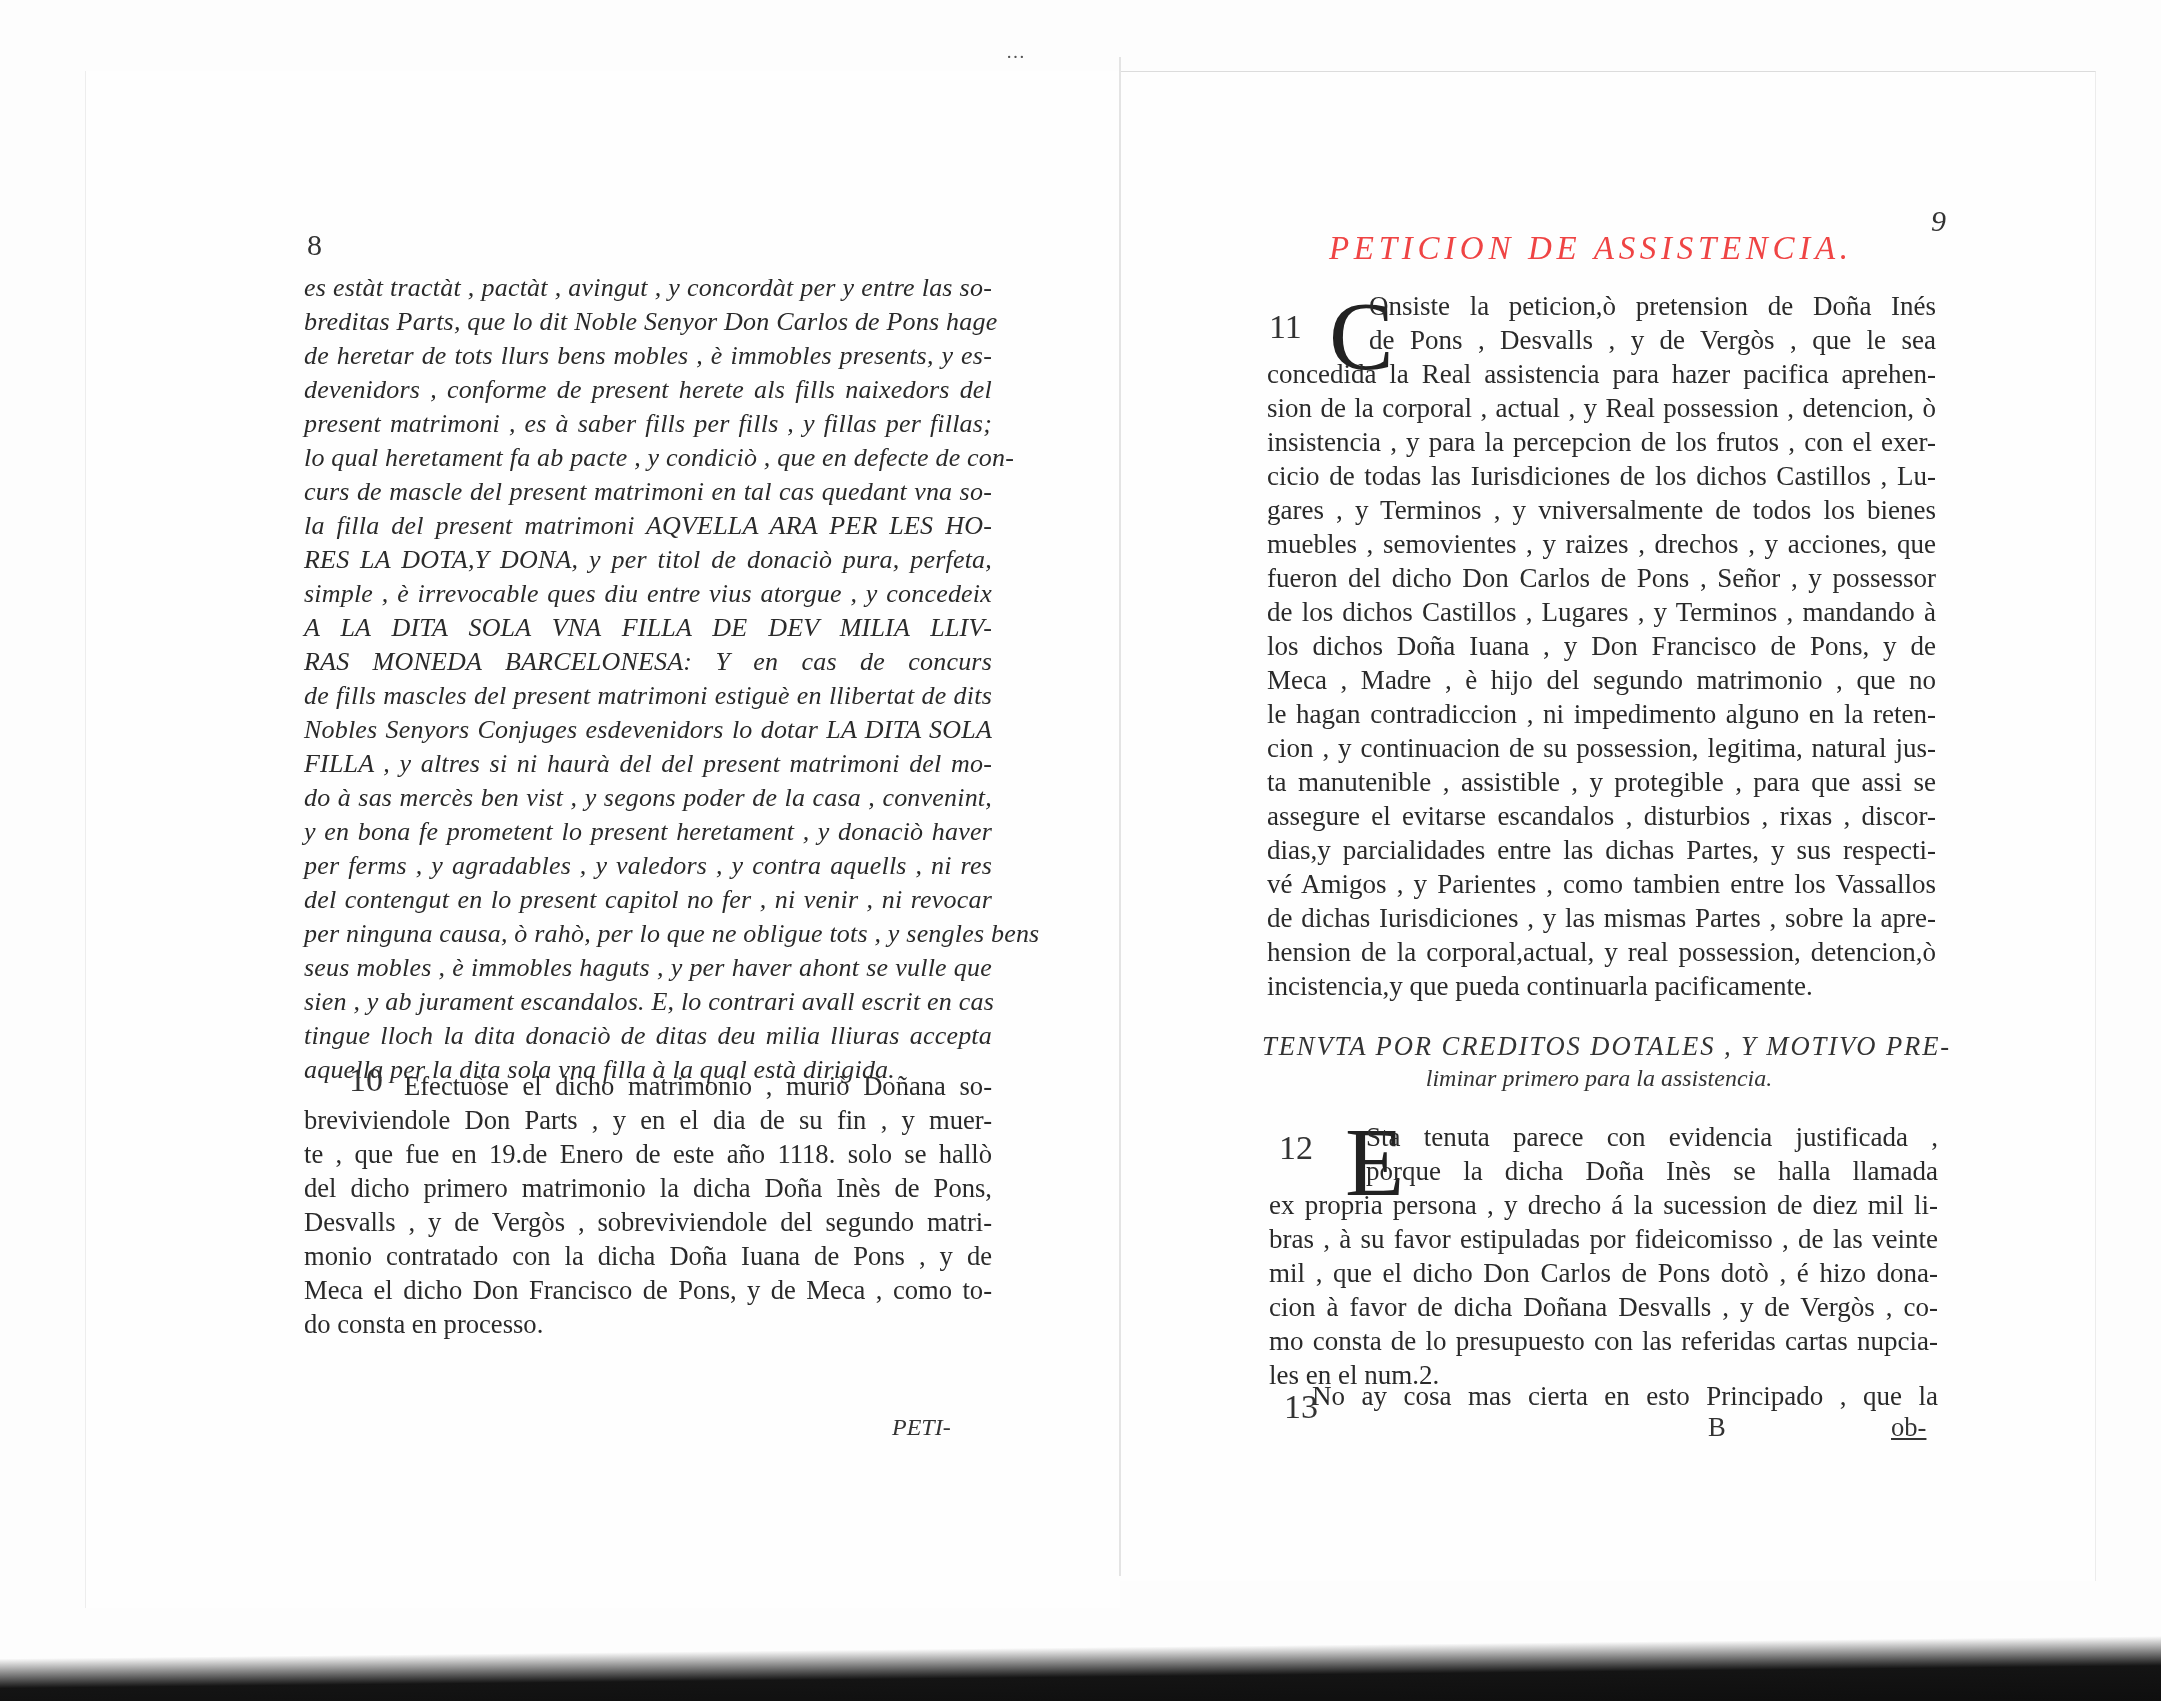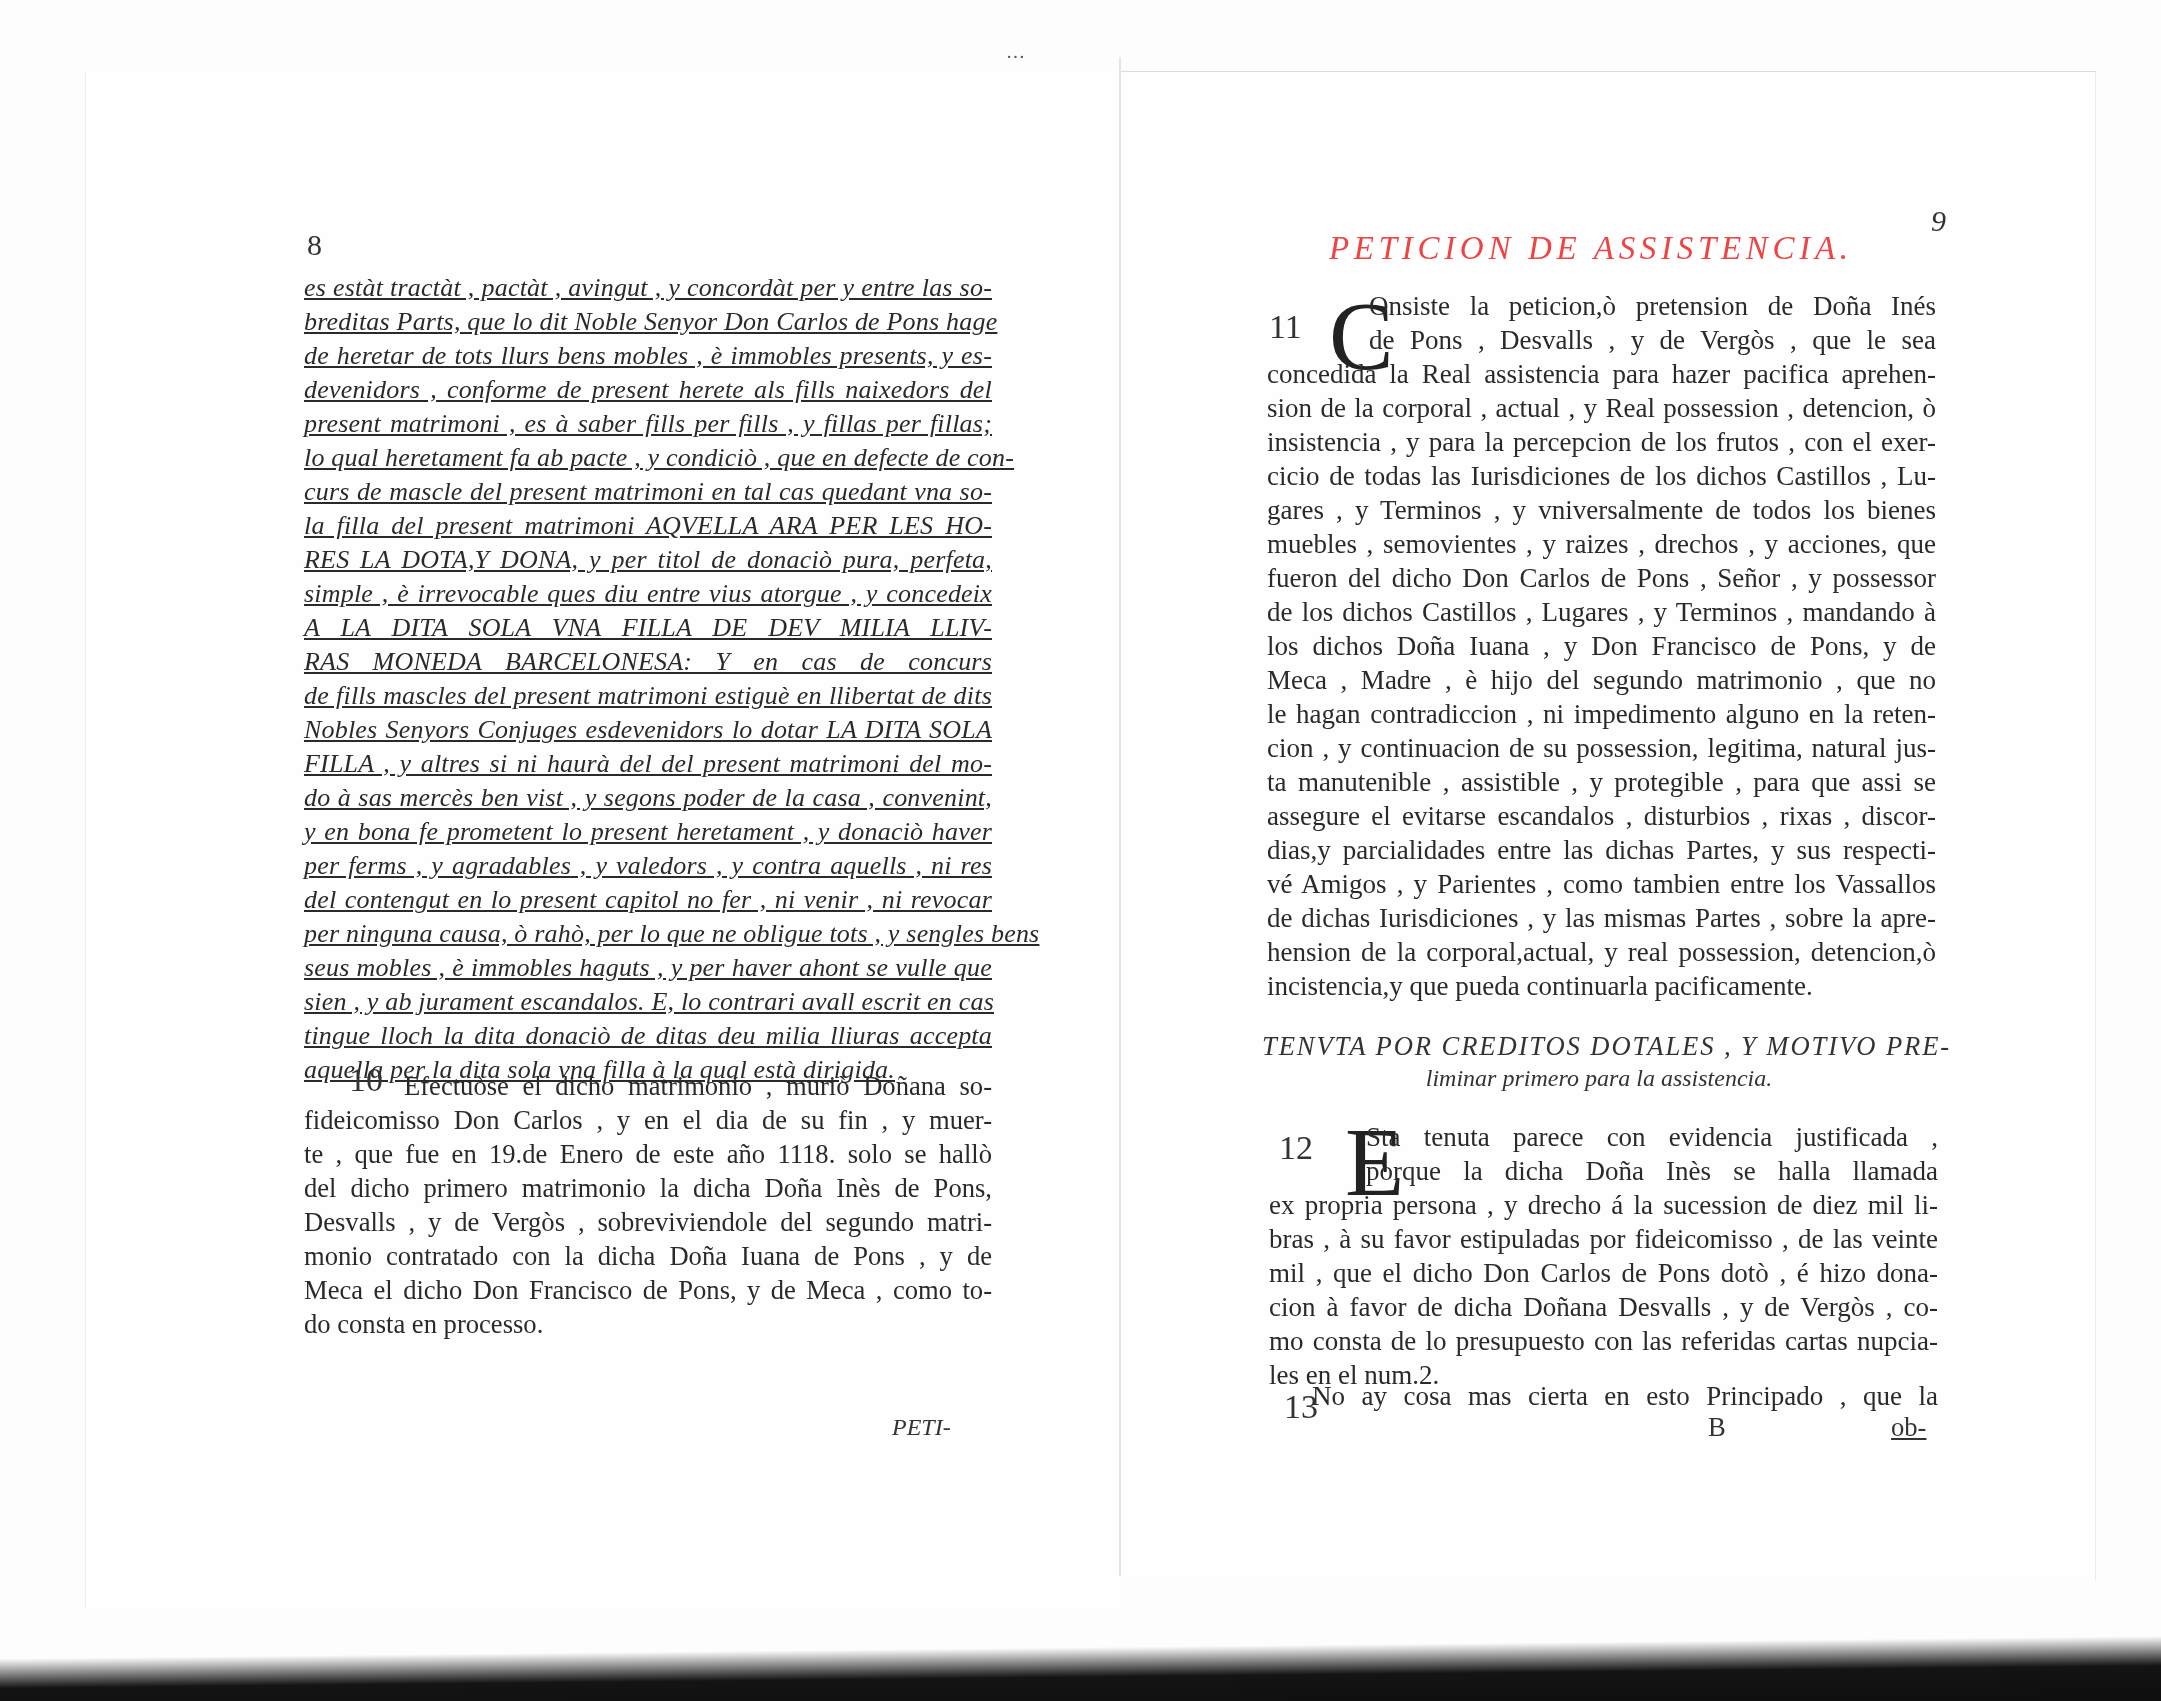--- a/index.html
+++ b/index.html
@@ -22,21 +22,21 @@
   .spine-mark { position: absolute; left: 1006px; top: 45px; width: 33px; height: 14.2px; font-size: 19px; color: #555; line-height: 14.2px; }
 
   .page-num { position: absolute; font-size: 30px; color: #333; }
   .column { position: absolute; }
   .line { display: block; white-space: nowrap; font-size: 26.6px; line-height: 34px; text-align: justify; text-align-last: justify; height: 34px; overflow: visible; }
   .italic { font-style: italic; letter-spacing: 0.2px; }
   .roman { font-style: normal; }
   .para-num { position: absolute; font-size: 34px; color: #333; }
   .last { text-align-last: left; }
 
-  .left-col { left: 304px; top: 271px; width: 688px; text-decoration: underline; }
+  .left-col { left: 304px; top: 271px; width: 688px; }
   .left-col .line { font-size: 26px; }
 
   .right-title { position: absolute; left: 1329px; top: 230px; font-size: 33px; font-style: italic; letter-spacing: 4.7px; color: #ef4444; white-space: nowrap; }
   .dropcap { position: absolute; font-size: 97px; line-height: 90px; color: #222; }
   .right-block { position: absolute; width: 669px; }
   .right-block .line { font-size: 27px; }
   .indent-line { padding-left: 85px; }
   .section-heading { position: absolute; left: 1262px; width: 674px; font-style: italic; color: #333; }
   .section-heading .h1 { font-size: 26.6px; letter-spacing: 1.9px; white-space: nowrap; text-align: justify; text-align-last: justify; line-height: 33px; }
   .section-heading .h2 { font-size: 24px; text-align: center; line-height: 30px; }
@@ -78,21 +78,21 @@
   <span class="line italic">per ninguna causa, ò rahò, per lo que ne obligue tots , y sengles bens</span>
   <span class="line italic">seus mobles , è immobles haguts , y per haver ahont se vulle que</span>
   <span class="line italic">sien , y ab jurament escandalos. E, lo contrari avall escrit en cas</span>
   <span class="line italic">tingue lloch la dita donaciò de ditas deu milia lliuras accepta</span>
   <span class="line italic last">aquella per la dita sola vna filla à la qual està dirigida.</span>
 </div>
 
 <div class="para-num" style="left:349px; top:1061px;">10</div>
 <div class="column" style="left:304px; top:1053px; width:688px;">
   <span class="line roman" style="padding-left:100px;margin-top:16px;">Efectuòse el dicho matrimonio , muriò Doñana so-</span>
-  <span class="line roman">fideicomisso Don Carlos , y en el dia de su fin , y muer-</span>
+  <span class="line roman">breviviendole Don Parts , y en el dia de su fin , y muer-</span>
   <span class="line roman">te , que fue en 19.de Enero de este año 1118. solo se hallò</span>
   <span class="line roman">del dicho primero matrimonio la dicha Doña Inès de Pons,</span>
   <span class="line roman">Desvalls , y de Vergòs , sobreviviendole del segundo matri-</span>
   <span class="line roman">monio contratado con la dicha Doña Iuana de Pons , y de</span>
   <span class="line roman">Meca el dicho Don Francisco de Pons, y de Meca , como to-</span>
   <span class="line roman last">do consta en processo.</span>
 </div>
 
 <div class="catchword" style="left:892px; top:1414px;">PETI-</div>
 

